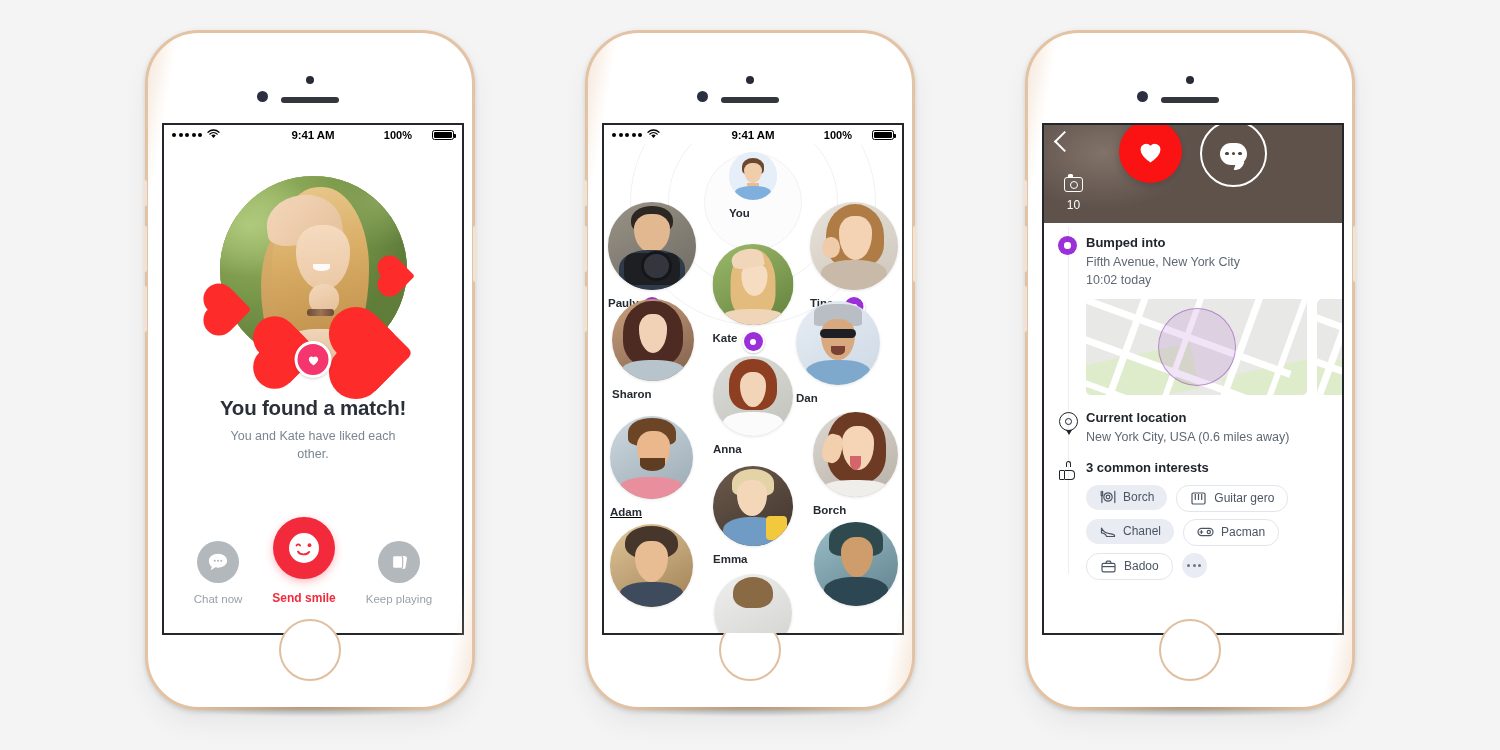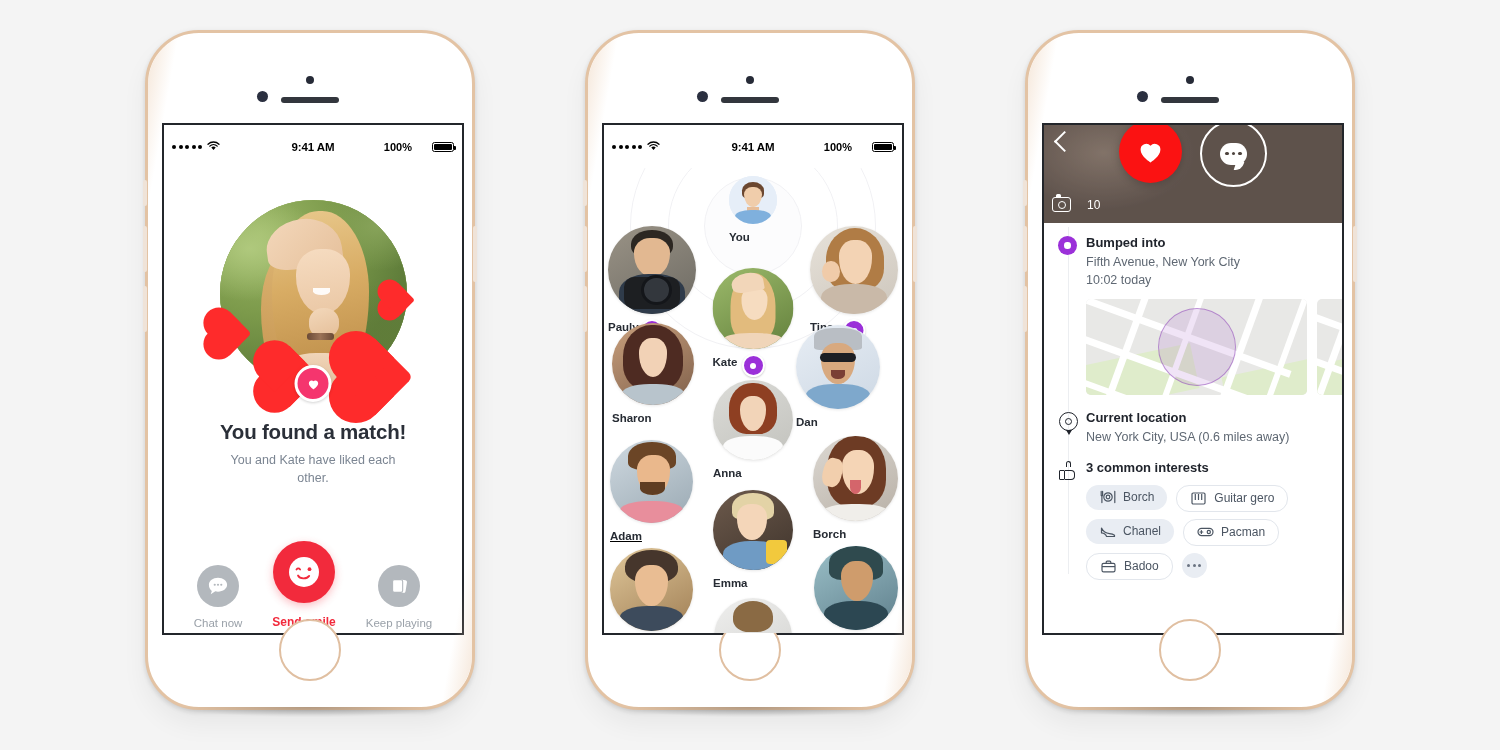--- a/index.html
+++ b/index.html
@@ -45,21 +45,21 @@
   .bottom-shadow{position:absolute;left:36px;right:36px;bottom:-7px;height:10px;
     background:radial-gradient(ellipse at 50% 0%,rgba(0,0,0,.22),rgba(0,0,0,0) 72%);}
 
   
   .screen{
     position:absolute;left:14px;top:90px;width:298px;height:508px;
     background:#fff;border:2px solid #23262b;overflow:hidden;
   }
   
   .statusbar{height:19px;display:flex;align-items:center;
-    padding:12px 8px;font-size:11px;font-weight:700;color:#000;position:relative;z-index:6;}
+    padding:0 8px;font-size:11px;font-weight:700;color:#000;position:relative;z-index:6;}
   .sb-left{display:flex;align-items:center;gap:3px;}
   .dot5{display:flex;gap:2.5px;}
   .dot5 i{width:4px;height:4px;border-radius:50%;background:#000;display:block;}
   .wifi{margin-left:2px;}
   .sb-time{position:absolute;left:0;right:0;text-align:center;
     font-size:11.5px;font-weight:700;letter-spacing:-.1px;pointer-events:none;}
   .sb-right{margin-left:auto;display:flex;align-items:center;gap:20px;
     font-size:11px;font-weight:700;}
   .batt{width:22px;height:10px;border:1.3px solid #000;border-radius:2.5px;position:relative;
     padding:1px;box-sizing:border-box;}
@@ -195,22 +195,22 @@
   .hero-bg{position:absolute;inset:0;
     background:
       radial-gradient(ellipse 44% 70% at 20% 40%,#9b8a7d,#6d6058 70%),
       radial-gradient(ellipse 50% 80% at 72% 46%,#7c5c44,#4b382c 72%),
       linear-gradient(120deg,#8d8279,#5a463a);
     filter:blur(.4px);}
   .hero-bg:after{content:"";position:absolute;inset:0;background:rgba(40,34,30,.22);}
   .back-arrow{position:absolute;left:13px;top:28px;width:13px;height:13px;
     border-left:2.4px solid #fff;border-bottom:2.4px solid #fff;
     transform:rotate(45deg);cursor:pointer;z-index:3;}
-  .photo-count{position:absolute;left:8px;bottom:11px;display:flex;align-items:center;
-    gap:16px;color:#fff;font-size:12px;z-index:3;}
+  .photo-count{position:absolute;left:20px;bottom:11px;display:flex;align-items:center;
+    gap:6px;color:#fff;font-size:12px;z-index:3;flex-direction:column;}
   .cam-ic{width:17px;height:13px;border:1.6px solid #fff;border-radius:3px;position:relative;}
   .cam-ic:before{content:"";position:absolute;left:50%;top:50%;transform:translate(-50%,-50%);
     width:6px;height:6px;border:1.5px solid #fff;border-radius:50%;}
   .cam-ic:after{content:"";position:absolute;left:3px;top:-3.6px;width:5px;height:2.4px;
     border-radius:1.5px 1.5px 0 0;background:#fff;}
   .hero-btns{position:absolute;left:0;right:0;top:14px;display:flex;justify-content:center;
     gap:18px;z-index:3;}
   .like-btn{width:63px;height:63px;border-radius:50%;background:#fb1212;
     display:flex;align-items:center;justify-content:center;cursor:pointer;
     box-shadow:0 2px 8px rgba(0,0,0,.2);}

